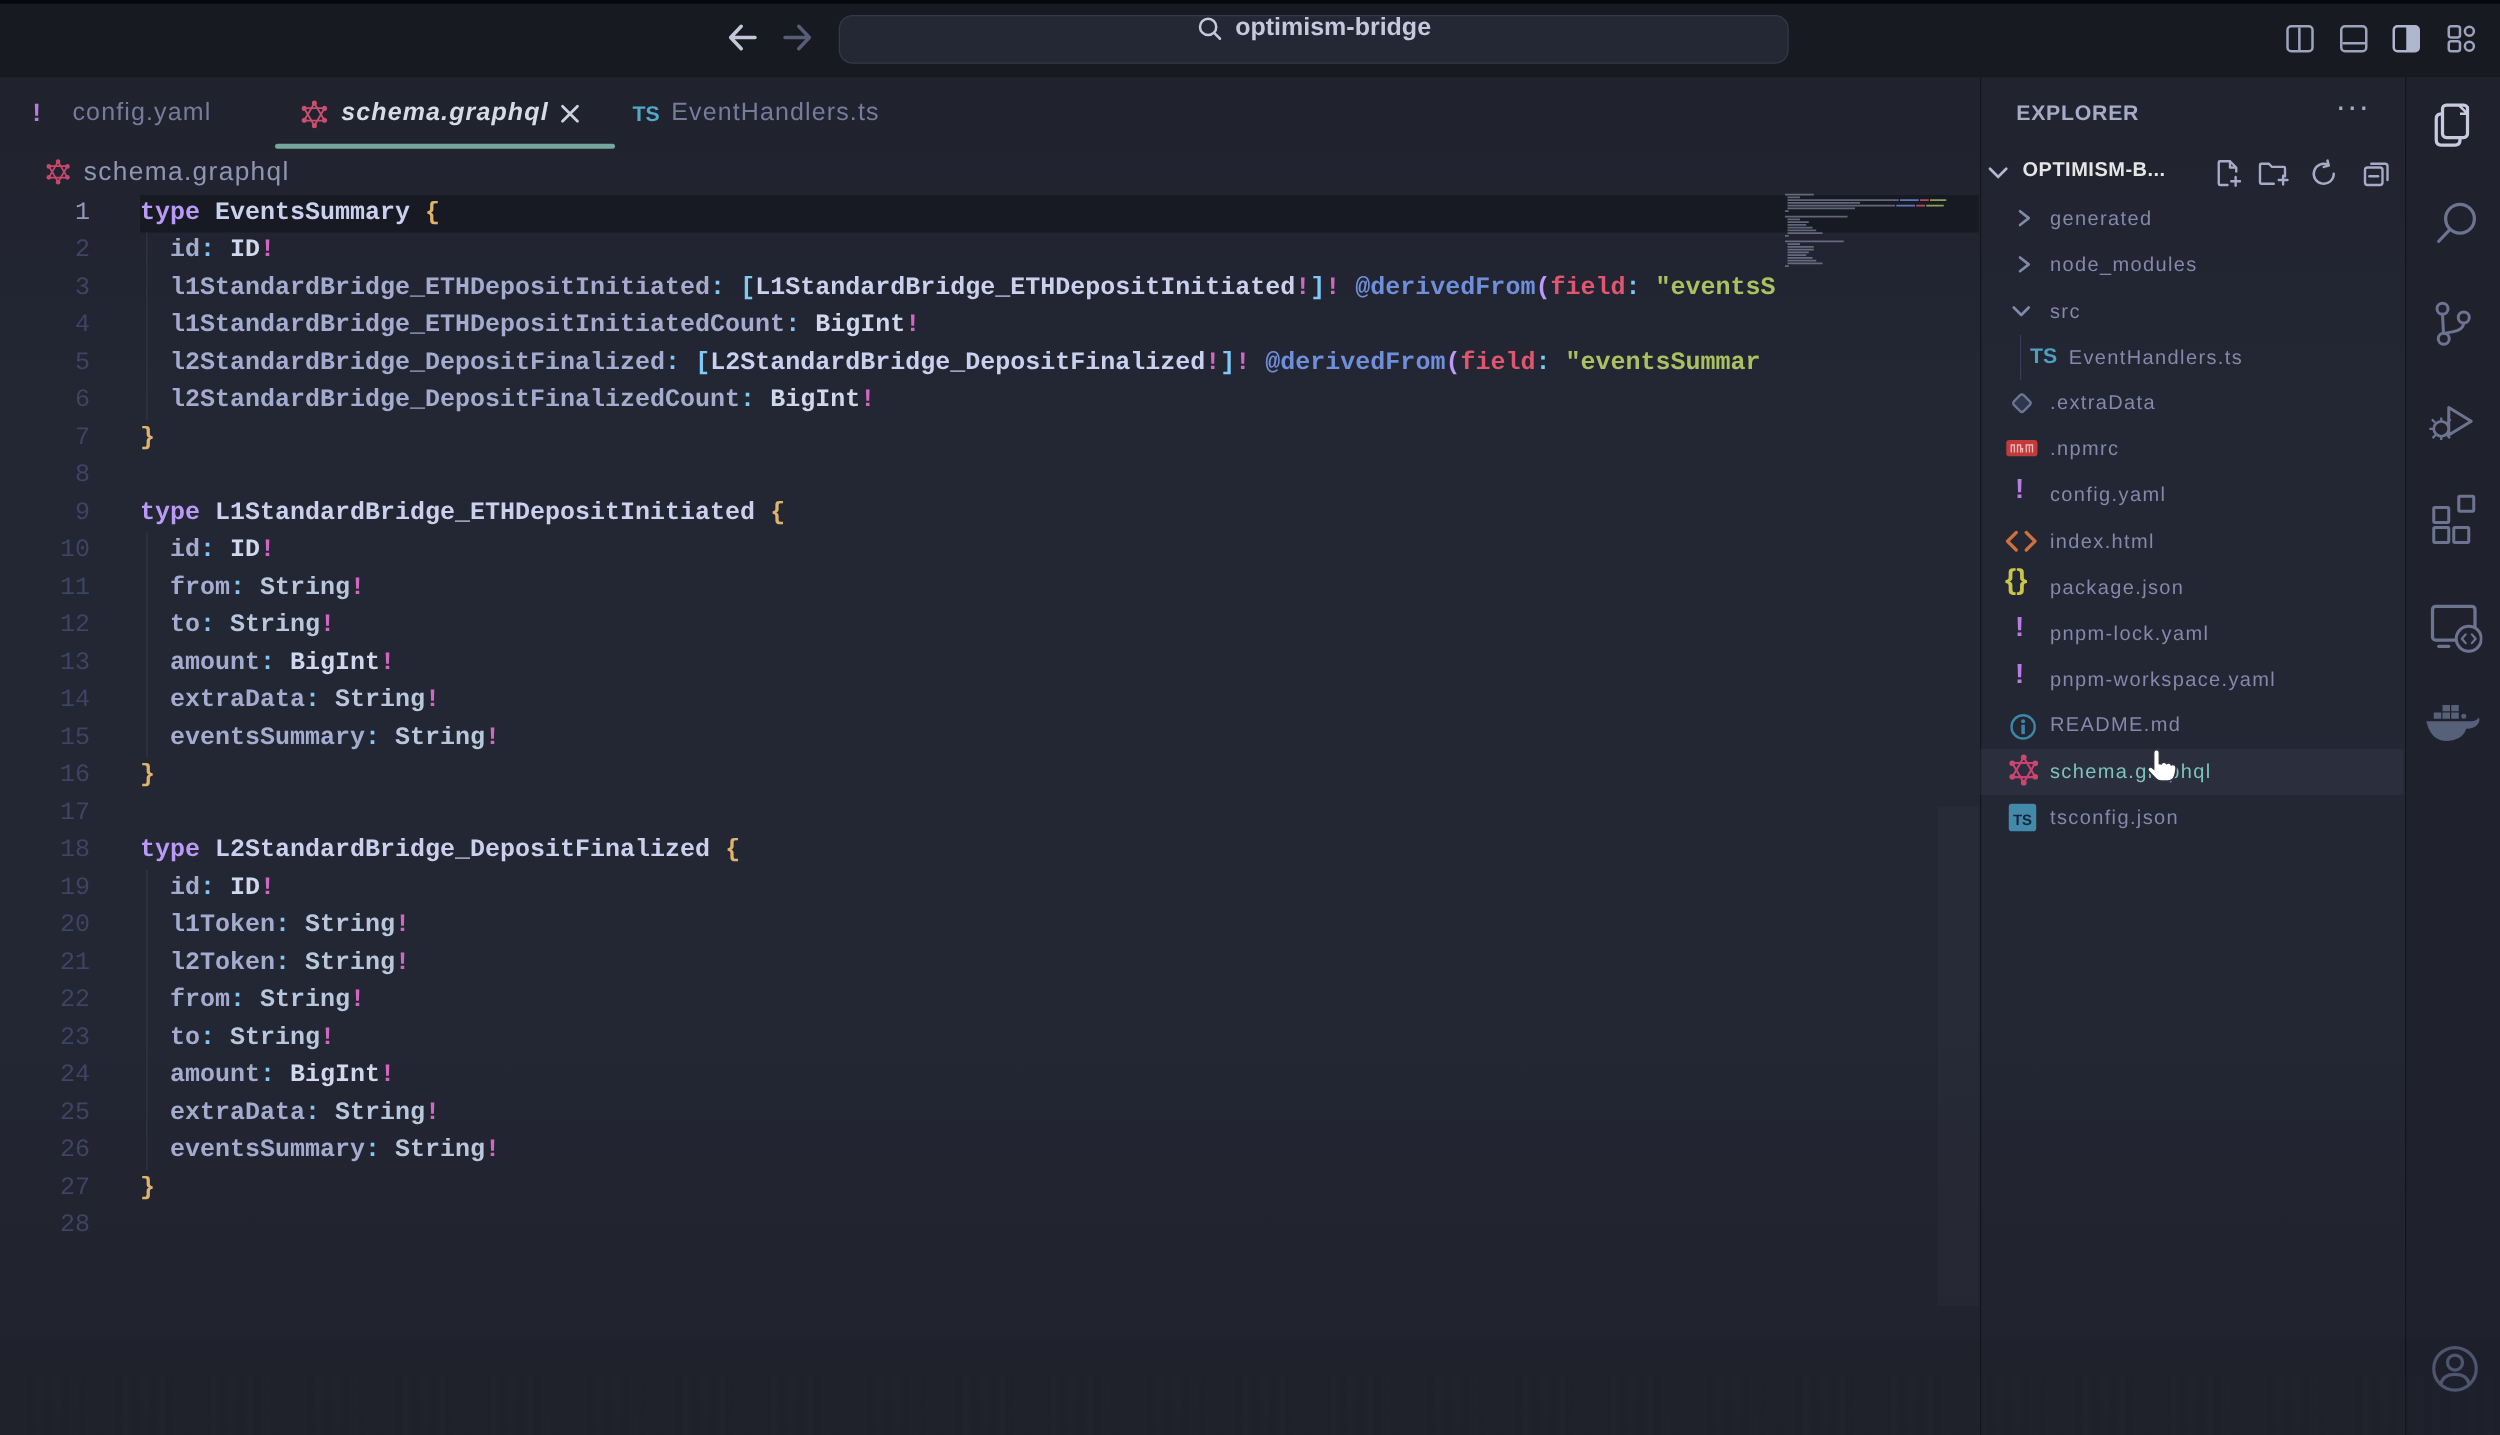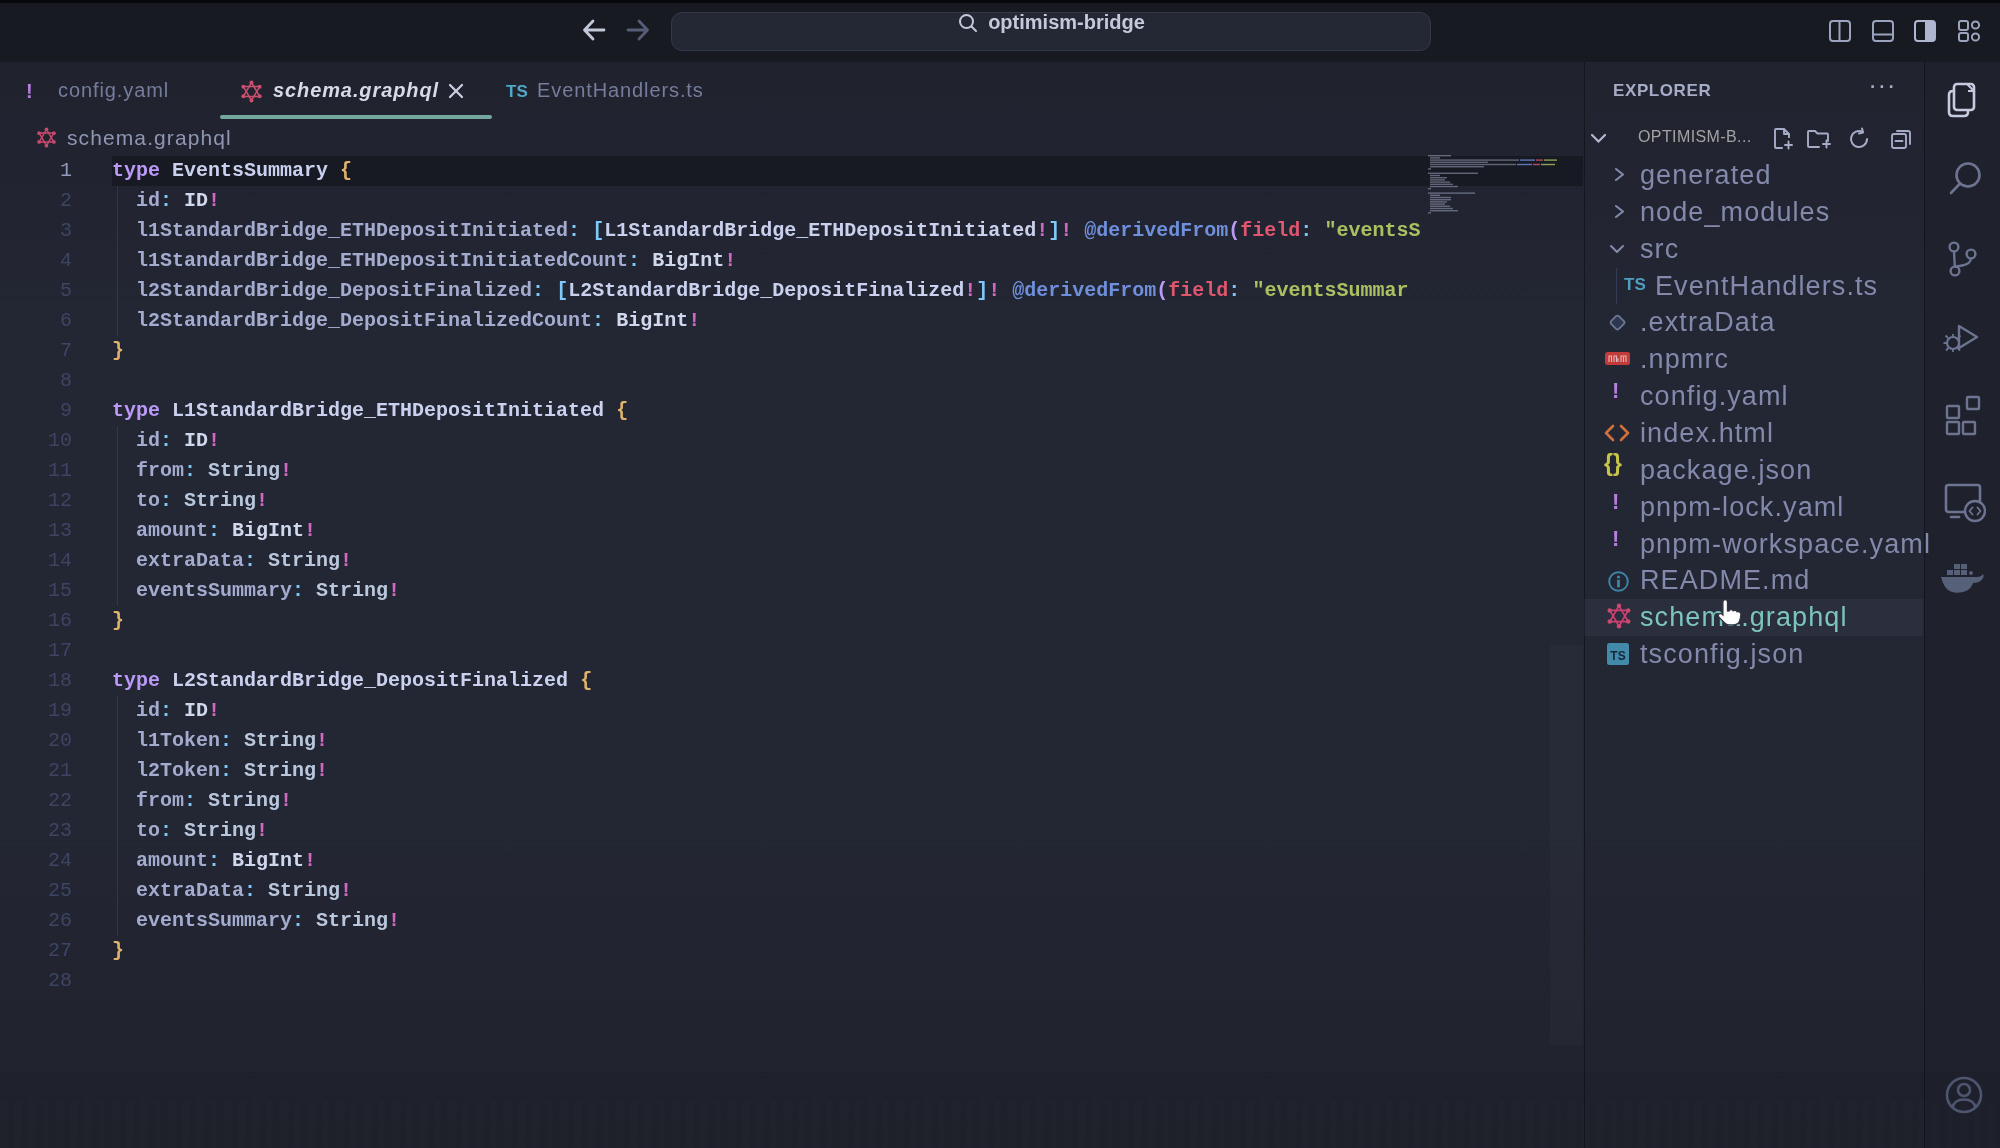--- a/index.html
+++ b/index.html
@@ -28,21 +28,21 @@
   .c { color:#7fc8f8; }   
   .s { color:#d0d8ee; }   
   .e { color:#cf68c1; }   
   .sq { color:#7fc8f8; } .s3 { color:#b9c7dd; }  
   .d { color:#6f8fdb; }   
   .p { color:#bb9af7; }   
   .fl { color:#e0566e; }  
   .st { color:#a9c161; }  
   .guide { width:1px; background:rgba(130,140,175,0.16); }
   
-  .exrow { left:1584px; width:339px; height:37px; display:flex; align-items:center; color:#8289ab; font-size:27px; letter-spacing:1.1px; }
+  .exrow { left:1584px; width:339px; height:37px; display:flex; align-items:center; color:#8289ab; font-size:16px; letter-spacing:1.1px; }
 </style>
 </head>
 <body>
 <div class="abs" id="titlebar"></div>
 <div class="abs" style="left:0; top:0; width:2000px; height:3px; background:#07080c;"></div>
 
 <svg class="abs" style="left:581px; top:16px;" width="26" height="28" viewBox="0 0 26 28">
     <path d="M12 5 L3.5 14 L12 23 M3.5 14 H23" stroke="#c2c7d9" stroke-width="2.8" fill="none" stroke-linecap="round" stroke-linejoin="round"></path>
   </svg>
 <svg class="abs" style="left:625px; top:16px;" width="26" height="28" viewBox="0 0 26 28">
@@ -217,21 +217,21 @@
   </g>
 </svg>
 <div class="abs" style="left:1550px; top:645px; width:33px; height:400px; background:rgba(210,220,245,0.025);"></div>
 
 <div class="abs" style="left:1613px; top:81px; color:#a6acc7; font-size:17px; font-weight:600; letter-spacing:0.6px;">EXPLORER</div>
 <div class="abs" style="left:1869px; top:64px; color:#a6acc7; font-size:26px; letter-spacing:2px;">...</div>
 
 <svg class="abs" style="left:1590px; top:131px;" width="17" height="14" viewBox="0 0 17 14">
     <path d="M2 4 L8.5 10.5 L15 4" stroke="#b3b9d1" stroke-width="2.2" fill="none" stroke-linecap="round"></path>
   </svg>
-<div class="abs" style="left:1618px; top:128px; color:#a3a3a3; font-size:16px; font-weight:400; letter-spacing:0.4px;margin-left:20px;">OPTIMISM-B...</div>
+<div class="abs" style="left:1618px; top:128px; color:#e5e5e5; font-size:16px; font-weight:700; letter-spacing:0.4px;">OPTIMISM-B...</div>
 
 <svg class="abs" style="left:1770px; top:126px;" width="25" height="25" viewBox="0 0 25 25">
     <path d="M14 3 H6 Q5 3 5 4 V21 Q5 22 6 22 H12" stroke="#a6acc7" stroke-width="1.9" fill="none" stroke-linecap="round"></path>
     <path d="M14 3 L19 8 V12 M14 3 V8 H19" stroke="#a6acc7" stroke-width="1.9" fill="none" stroke-linejoin="round"></path>
     <path d="M18.5 15.5 V22.5 M15 19 H22" stroke="#a6acc7" stroke-width="1.9" stroke-linecap="round"></path>
   </svg>
 <svg class="abs" style="left:1806px; top:127px;" width="27" height="24" viewBox="0 0 27 24">
     <path d="M2 5 Q2 4 3 4 H9 L11.5 6.5 H21 Q22 6.5 22 7.5 V11 M22 14 V11 M2 5 V19 Q2 20 3 20 H13" stroke="#a6acc7" stroke-width="1.9" fill="none" stroke-linecap="round"></path>
     <path d="M20.5 13.5 V20.5 M17 17 H24" stroke="#a6acc7" stroke-width="1.9" stroke-linecap="round"></path>
   </svg>

